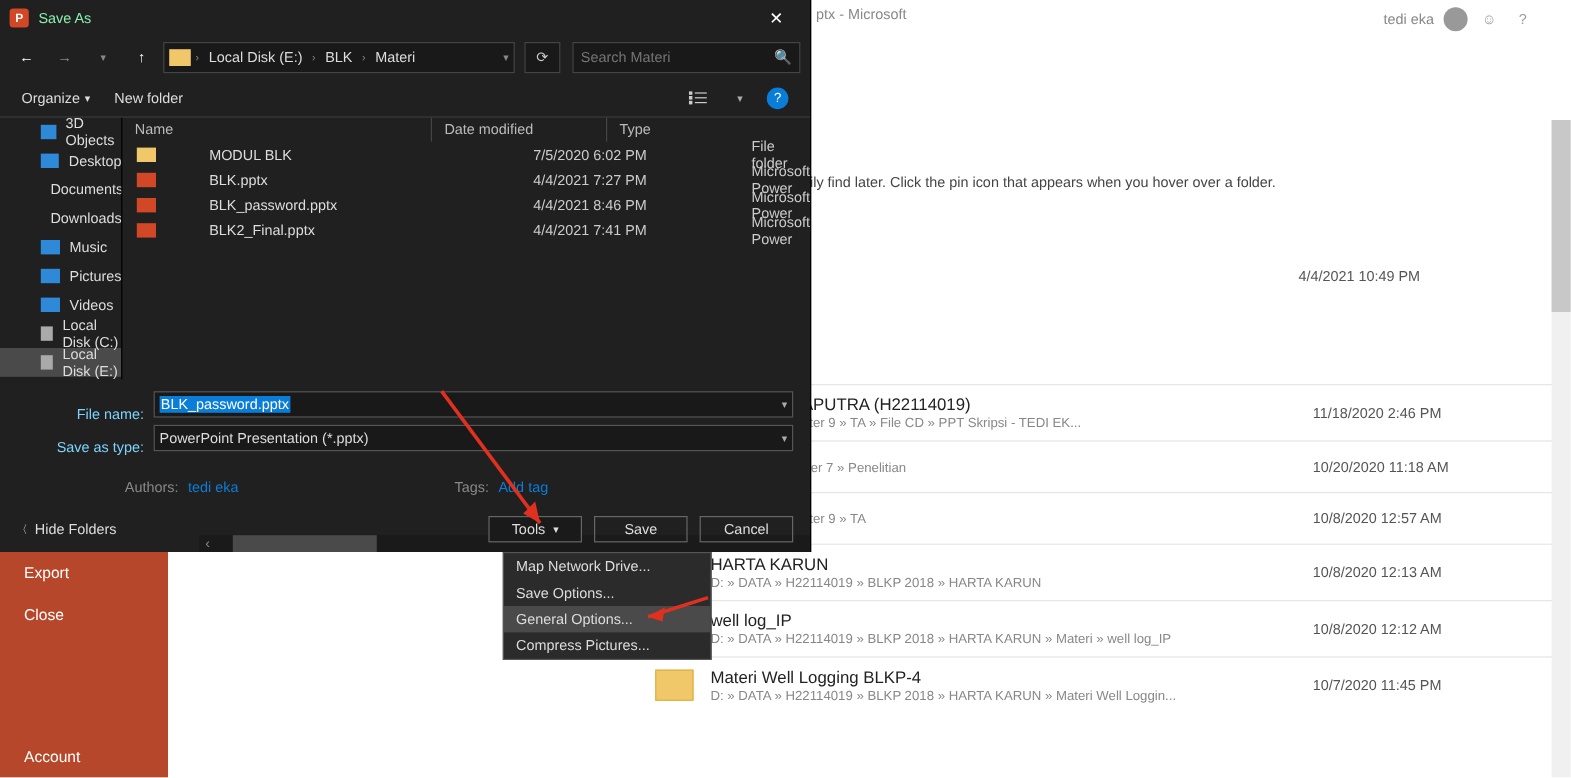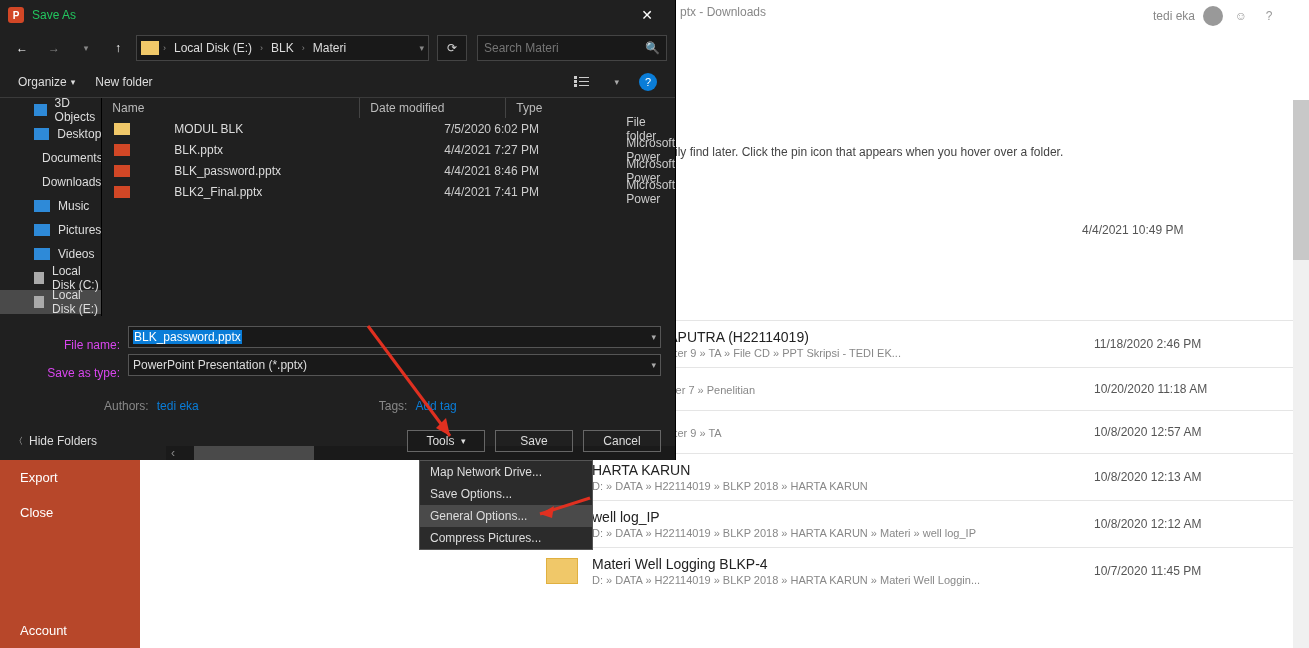--- a/index.html
+++ b/index.html
@@ -22,21 +22,21 @@
 .pp-item .meta { flex: 1; }
 .pp-item .title { font-size: 14px; color: #222; }
 .pp-item .path { font-size: 11px; color: #888; margin-top: 2px; }
 .pp-item .time { width: 200px; color: #555; font-size: 12px; }
 .pp-first-time { position:absolute; left:1082px; top:223px; color:#555; font-size:12px; }
 
 
 .dialog { position: absolute; left: 0; top: 0; width: 676px; height: 460px; background: #202020; color: #ccc; font-size: 12px; border-right:1px solid #000; }
 .dlg-title { height: 30px; display: flex; align-items: center; padding: 0 8px; }
 .dlg-title .picon { width: 16px; height: 16px; background: #d24726; border-radius: 3px; margin-right: 8px; display:flex; align-items:center; justify-content:center; color:#fff; font-weight:bold; font-size:10px; }
-.dlg-title .t { flex: 1; color: #22c55e; }
+.dlg-title .t { flex: 1; color: #86efac; }
 .dlg-title .close { width: 40px; height: 30px; display: flex; align-items: center; justify-content: center; color: #fff; font-size: 14px; cursor:pointer; }
 
 .dlg-nav { height: 36px; display: flex; align-items: center; padding: 0 8px; gap: 4px; }
 .navbtn { width: 28px; height: 28px; display: flex; align-items: center; justify-content: center; color: #888; }
 .navbtn.active { color: #fff; }
 .addr { flex: 1; height: 26px; background: #191919; border: 1px solid #444; display: flex; align-items: center; padding: 0 4px; gap: 4px; }
 .addr .foldersm { width: 18px; height: 14px; background: #f0c869; }
 .addr .crumb { color: #ddd; padding: 0 4px; }
 .addr .chev { color: #888; font-size: 9px; }
 .refresh { width: 30px; height:26px; border:1px solid #444; display:flex; align-items:center; justify-content:center; color:#ccc; margin-left:4px; background:#191919;}
@@ -66,21 +66,21 @@
 .frow .pptx { background: #d24726; }
 .frow .c-name { width: 234px; }
 .frow .c-date { width: 146px; color: #ccc; }
 .frow .c-type { flex: 1; color: #ccc; }
 .hscroll { position:absolute; bottom:0; left:166px; right:0; height:14px; background:#1a1a1a; display:flex; }
 .hscroll .thumb { width:120px; height:100%; background:#4a4a4a; margin-left:14px; }
 .hscroll .arr { width:14px; height:14px; display:flex; align-items:center; justify-content:center; color:#888; }
 
 .dlg-fields { padding: 6px 14px 0; }
 .field-row { display: flex; align-items: center; height: 26px; margin-top:2px; }
-.field-row .lbl { width: 114px; text-align: right; padding-right: 8px; color: #d946ef; margin-top: 16px; }
+.field-row .lbl { width: 114px; text-align: right; padding-right: 8px; color: #7dd3fc; margin-top: 16px; }
 .field-row .fld { flex: 1; height: 22px; background: #191919; border: 1px solid #555; display: flex; align-items: center; padding: 0 4px; color: #ddd; position:relative; }
 .field-row .fld .seltext { background: #0a7dd8; color: #fff; padding: 0 1px; }
 .field-row .fld .ddarrow { position:absolute; right:4px; color:#aaa; font-size:9px;}
 .meta-row { display: flex; padding: 8px 0 0 30px; font-size: 12px; margin-top: 13px; }
 .meta-row .mlbl { color: #888; }
 .meta-row .mval { color: #0a7dd8; margin-left: 8px; }
 .meta-row .gap { width: 180px; }
 
 .dlg-footer { position: absolute; bottom: 0; left: 0; right: 0; height: 38px; display: flex; align-items: center; padding: 0 14px; }
 .dlg-footer .hide { color: #ddd; display:flex; align-items:center; gap:6px; }
@@ -96,21 +96,21 @@
 
 .arrow1 { position: absolute; left: 358px; top: 316px; width: 110px; height: 140px; z-index: 200; pointer-events:none; }
 .arrow2 { position: absolute; left: 532px; top: 494px; width: 62px; height: 28px; z-index: 200; pointer-events:none; }
 
 .vscroll { position:absolute; right:0; top:100px; bottom:0; width:16px; background:#f0f0f0; }
 .vscroll .th { position:absolute; top:0; width:100%; height:160px; background:#c8c8c8; }
 </style>
 </head>
 <body>
 
-<div class="pp-title">ptx  -  Downloads</div>
+<div class="pp-title">ptx  -  Microsoft</div>
 <div class="pp-user">
   <span>tedi eka</span>
   <div class="avatar"></div>
   <div class="iconbtn">☺</div>
   <div class="iconbtn">?</div>
 </div>
 
 <div class="pp-hint">ily find later. Click the pin icon that appears when you hover over a folder.</div>
 <div class="pp-first-time">4/4/2021 10:49 PM</div>
 

